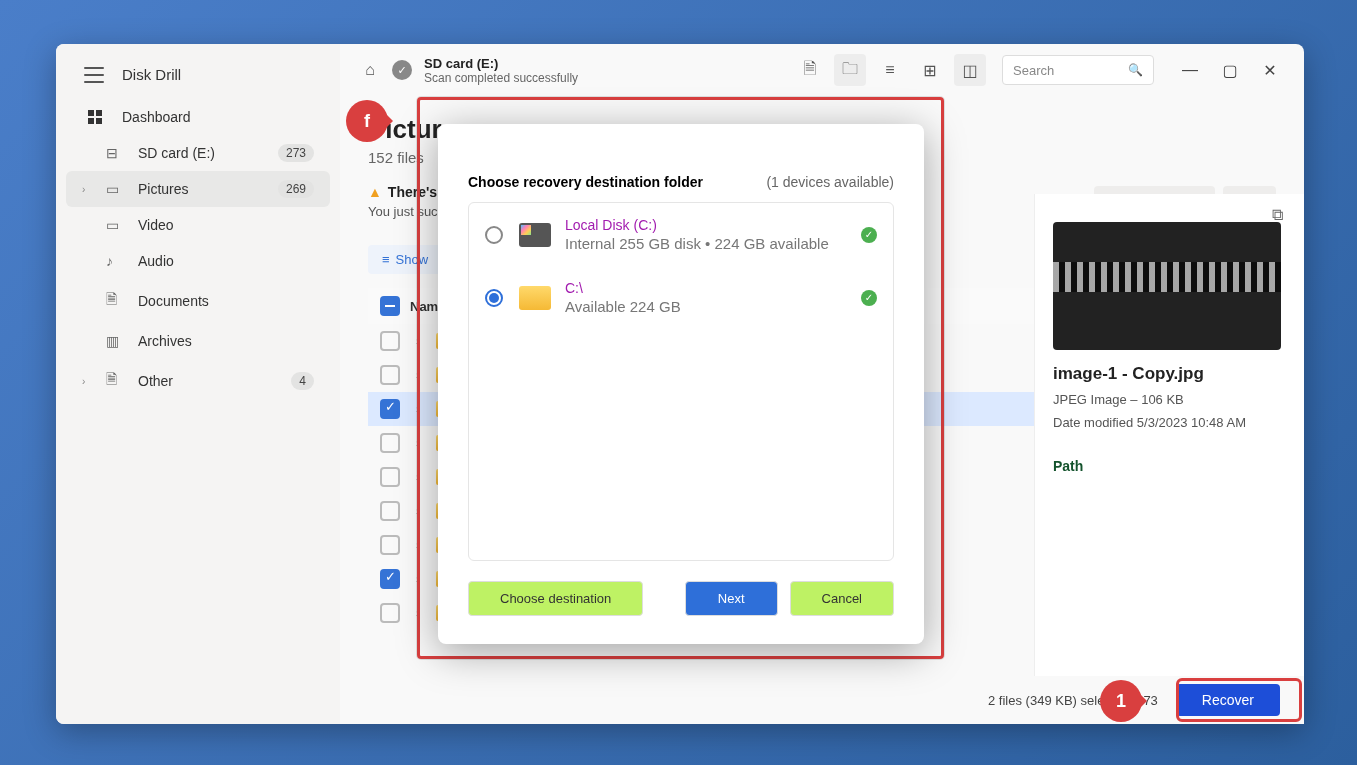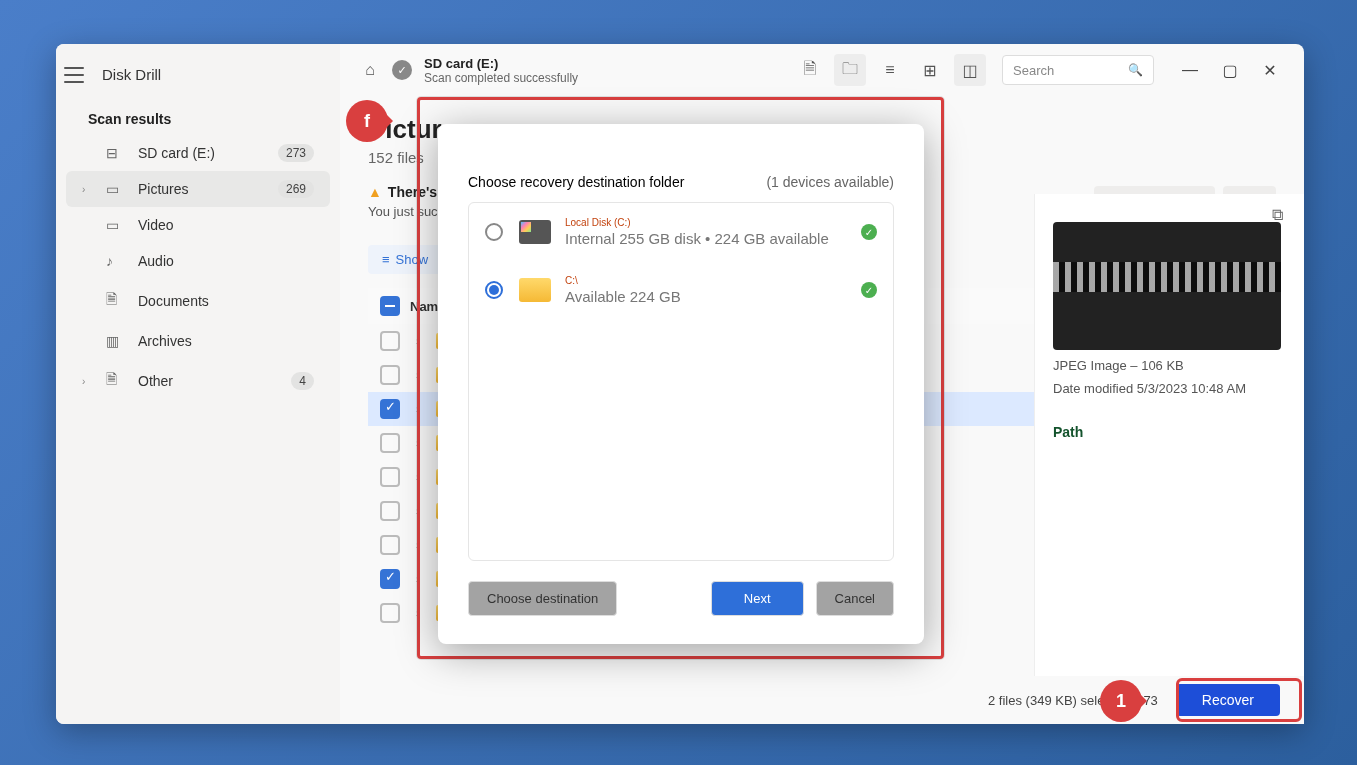--- a/index.html
+++ b/index.html
@@ -1,19 +1,19 @@
 <!DOCTYPE html>
 <html><head>
 <meta charset="utf-8">
 <style>
 *{margin:0;padding:0;box-sizing:border-box;font-family:"Segoe UI",sans-serif}
 body{background:linear-gradient(135deg,#4a7ec9,#2c5f9e);width:1357px;height:765px;position:relative;overflow:hidden}
 .window{position:absolute;left:56px;top:44px;width:1248px;height:680px;background:#f9f9f9;border-radius:8px;display:flex;box-shadow:0 8px 32px rgba(0,0,0,.3)}
 .sidebar{width:284px;background:#f5f4f3;border-radius:8px 0 0 8px;padding-top:14px}
-.sb-top{display:flex;align-items:center;padding:8px 8px}
+.sb-top{display:flex;align-items:center;padding:8px 28px}
 .hamburger{width:20px;height:16px;display:flex;flex-direction:column;justify-content:space-between;margin-right:18px}
 .hamburger span{height:2px;background:#555;border-radius:1px}
 .app-title{font-size:15px;color:#333;font-weight:400}
 .sb-nav{padding:8px 10px}
 .sb-item{display:flex;align-items:center;padding:10px 22px;border-radius:6px;color:#333;font-size:14px;position:relative}
 .sb-item.dashboard .ico{display:grid;grid-template-columns:6px 6px;gap:2px;margin-right:14px}
 .sb-item.dashboard .ico span{width:6px;height:6px;background:#333}
 .sb-head{padding:12px 22px 8px;font-size:14px;font-weight:600;color:#222}
 .sb-item .ico{width:20px;margin-right:12px;color:#666}
 .sb-item.active{background:#e8e8e7}
@@ -69,35 +69,35 @@
 .preview p{font-size:13px;color:#555;margin-top:8px}
 .preview .path{margin-top:28px;font-weight:600;color:#14532d;font-size:14px}
 .preview .pathv{font-size:12px;color:#666;margin-top:2px}
 .footer{position:absolute;bottom:0;left:284px;right:0;height:48px;display:flex;align-items:center;padding:0 24px;background:#f9f9f9;font-size:13px;color:#444;justify-content:flex-end;gap:18px}
 .btn-primary{background:#1d4ed8;color:#fff;border:none;padding:8px 26px;border-radius:4px;font-size:14px}
 .modal-bound{position:absolute;left:417px;top:97px;width:527px;height:562px;border:3px solid #d93f3f;border-radius:4px;pointer-events:none;box-shadow:0 0 0 1px rgba(0,0,0,.1)}
 .dialog{position:absolute;left:438px;top:124px;width:486px;height:520px;background:#fff;border-radius:8px;box-shadow:0 8px 40px rgba(0,0,0,.35);padding:28px 30px;display:flex;flex-direction:column}
 .dialog h2{font-size:18px;font-weight:600;color:#222}
 .dialog .desc{font-size:13px;color:#444;margin-top:14px;line-height:1.5}
 .dest-head{display:flex;justify-content:space-between;margin-top:22px;font-size:14px}
-.dest-head .l{font-weight:400}
+.dest-head .l{font-weight:700}
 .dest-head .r{color:#666}
 .dest-list{margin-top:12px;border:1px solid #e5e5e5;border-radius:6px;flex:1}
 .dest-item{display:flex;align-items:center;padding:14px 16px}
 .radio{width:18px;height:18px;border:2px solid #888;border-radius:50%;margin-right:16px}
 .radio.on{border-color:#2e6fd9;position:relative}
 .radio.on::after{content:"";position:absolute;left:2px;top:2px;width:10px;height:10px;background:#2e6fd9;border-radius:50%}
 .dest-ico{width:32px;height:24px;margin-right:14px;background:#555;border-radius:3px;position:relative}
 .dest-ico.disk::before{content:"";position:absolute;left:2px;top:2px;width:10px;height:10px;background:linear-gradient(135deg,#4cc2ff,#ff7eb6,#ffce54,#87e68c)}
 .dest-ico.folder{background:linear-gradient(#ffd96b,#f5b935)}
-.dest-txt .n{font-size:10px;color:#c2410c}
+.dest-txt .n{font-size:14px;color:#a21caf}
 .dest-txt .s{font-size:15px;color:#777;margin-top:2px}
 .dest-ok{margin-left:auto;width:16px;height:16px;background:#4caf50;border-radius:50%;color:#fff;font-size:10px;display:flex;align-items:center;justify-content:center}
 .dialog-btns{display:flex;gap:12px;margin-top:20px}
-.btn-outline{flex:0 0 auto;background:#a3a3a3;border:1px solid #ddd;padding:9px 18px;border-radius:4px;font-size:13px;color:#333}
+.btn-outline{flex:0 0 auto;background:#bef264;border:1px solid #ddd;padding:9px 31px;border-radius:4px;font-size:13px;color:#333}
 .btn-next{background:#2e6fd9;color:#fff;padding:9px 32px}
 .dialog-btns .sp{flex:1}
 .callout{position:absolute;width:42px;height:42px;background:#d93f3f;border-radius:50%;color:#fff;font-size:18px;font-weight:600;display:flex;align-items:center;justify-content:center}
 .callout::after{content:"";position:absolute;left:38px;top:12px;border:9px solid transparent;border-left-color:#d93f3f}
 .c1{left:346px;top:100px}
 .c2{left:1100px;top:680px}
 .recover-box{position:absolute;left:1176px;top:678px;width:126px;height:44px;border:3px solid #d93f3f;border-radius:6px;pointer-events:none}
 </style>
 </head>
 <body>
@@ -106,21 +106,29 @@
   <div class="sidebar">
     <div class="sb-top">
       <div class="hamburger">
           <span></span>
           <span></span>
           <span></span>
         </div>
       <div class="app-title">Disk Drill</div>
     </div>
     <div class="sb-nav">
-      <div class="sb-head">Scan results</div>
+      <div class="sb-item dashboard">
+        <div class="ico">
+            <span></span>
+            <span></span>
+            <span></span>
+            <span></span>
+          </div>
+        <span>Dashboard</span>
+      </div>
       <div class="sb-item sublevel">
         <span class="ico">⊟</span>
         <span>SD card (E:)</span>
         <span class="sb-badge">273</span>
       </div>
       <div class="sb-item sublevel active">
         <span class="chev">›</span>
         <span class="ico">▭</span>
         <span>Pictures</span>
         <span class="sb-badge">269</span>
@@ -270,20 +278,21 @@
               <div class="col-s">244 KB</div>
             </div>
           </div>
         <div class="scroll-hint"></div>
       </div>
     </div>
 
     <div class="preview">
       <div class="pop">⧉</div>
       <div class="preview-img"></div>
+      <h3>image-1 - Copy.jpg</h3>
       <p>JPEG Image – 106 KB</p>
       <p>Date modified 5/3/2023 10:48 AM</p>
       <div class="path">Path</div>
     </div>
   </div>
 
   <div class="footer">
     <span>2 files (349 KB) selected, 273</span>
     <button class="btn-primary">Recover</button>
   </div>

